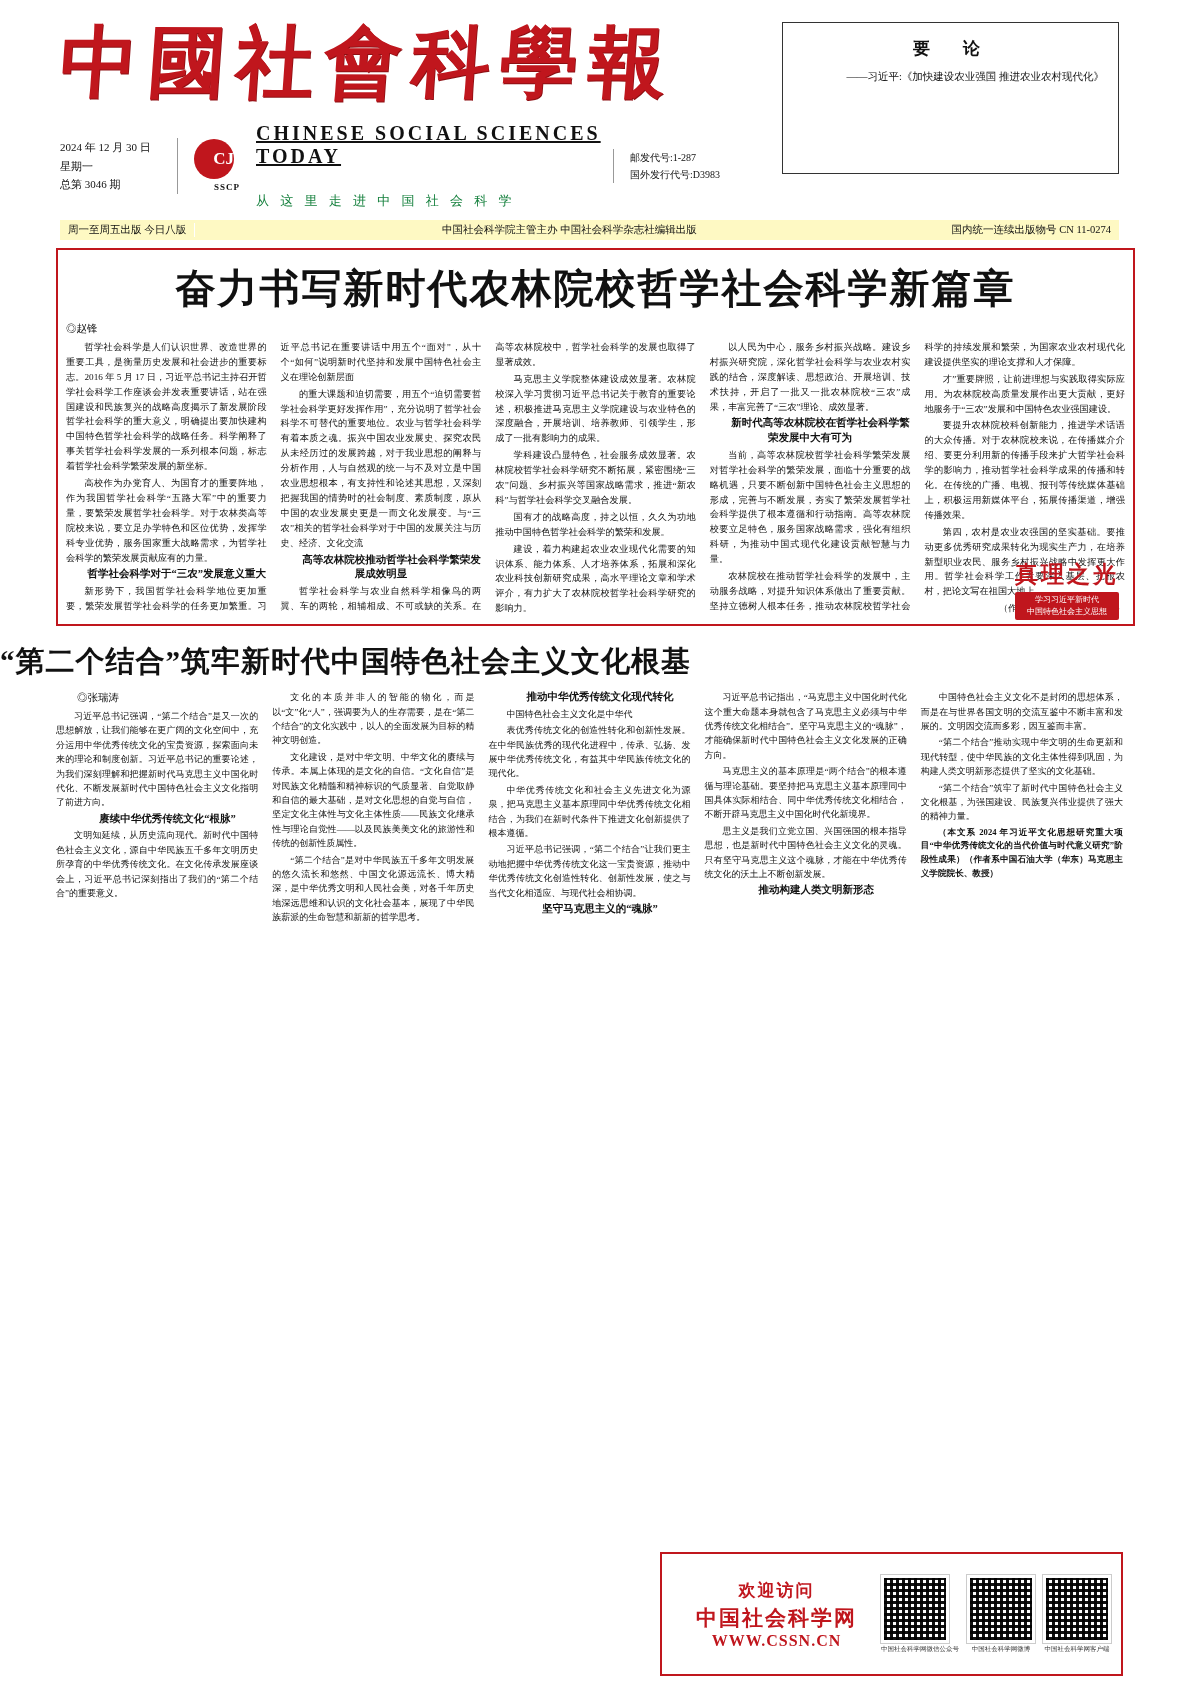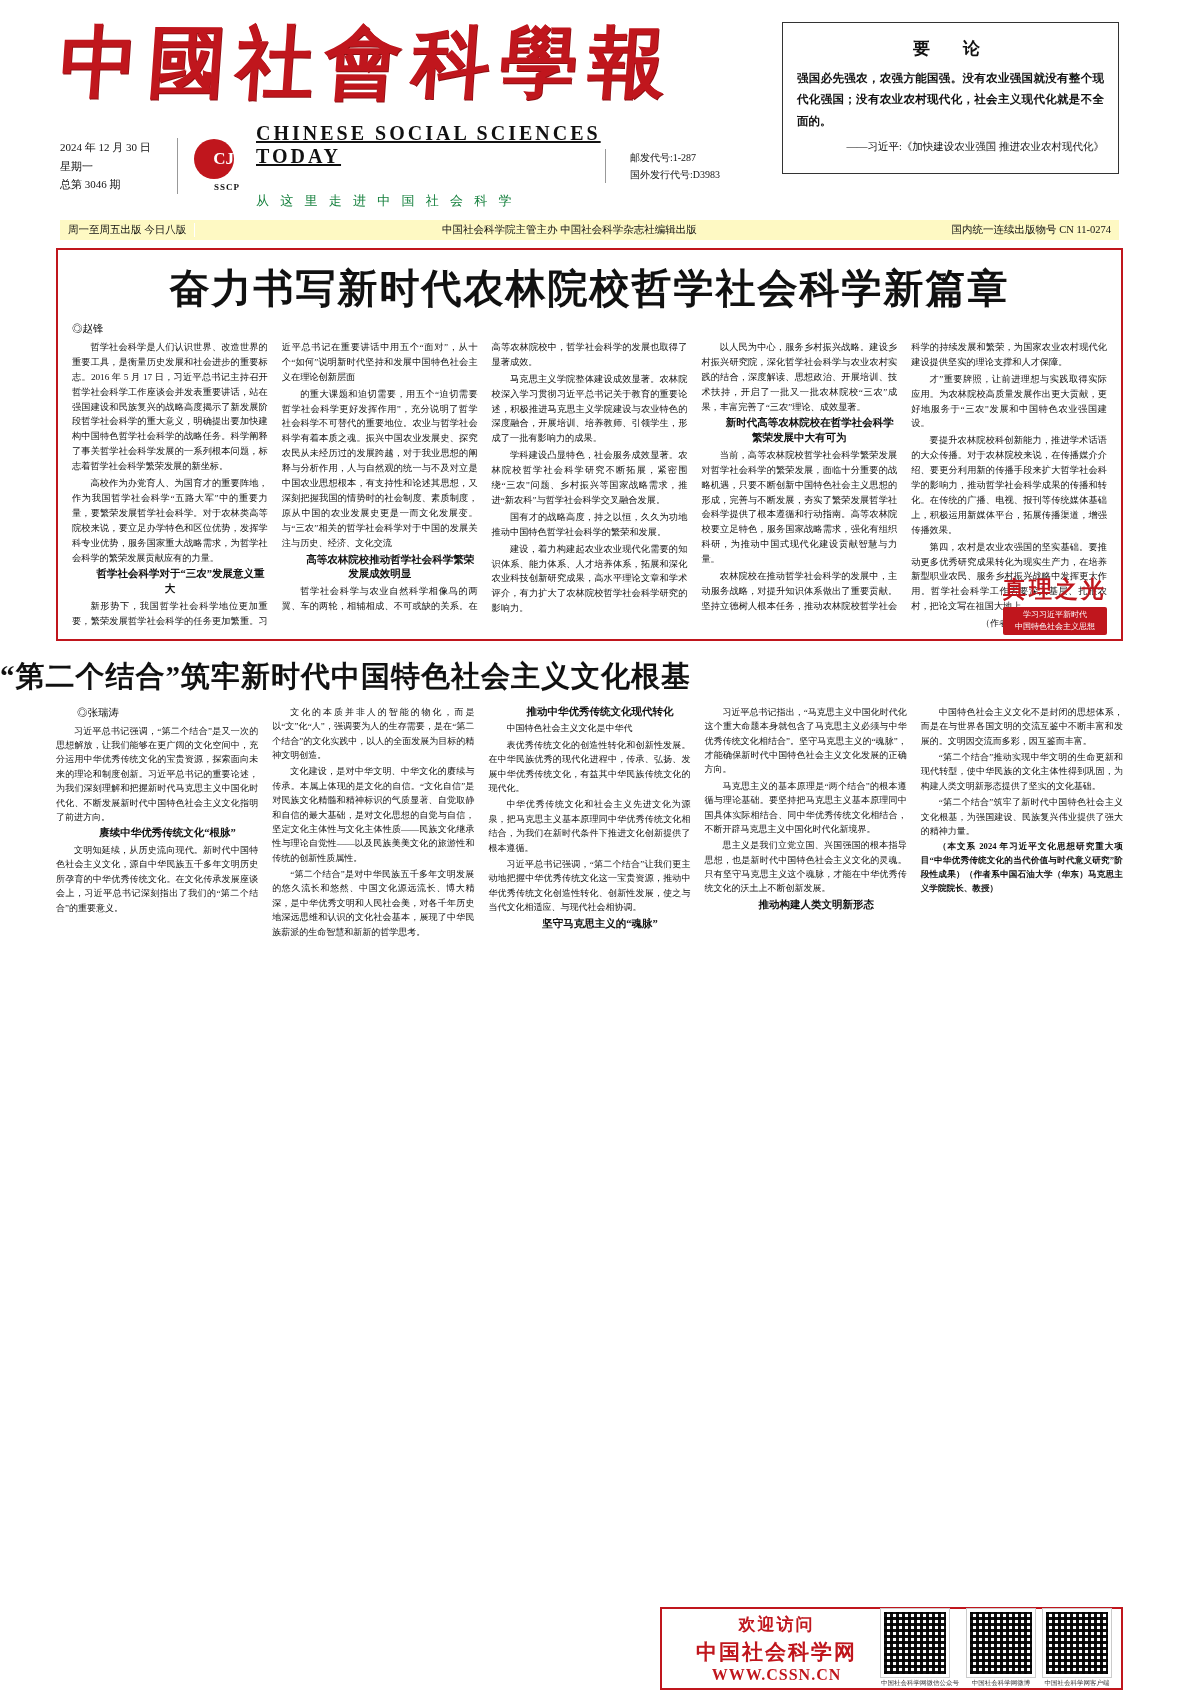--- a/index.html
+++ b/index.html
@@ -17,55 +17,55 @@
     text-shadow:1px 1px 0 #8d0f13;
   }
   .mast-sub{display:flex;align-items:center;margin-top:18px;}
   .mast-dateblock{font-size:11px;line-height:1.7;color:#111;width:118px;border-right:1px solid #999;padding-right:6px;box-sizing:border-box;}
   .logo-badge{width:52px;margin:0 10px 0 10px;text-align:right;}
   .logo-circle{width:40px;height:40px;border-radius:50%;background:#c0161d;color:#fff;font-size:17px;line-height:40px;margin:0 auto;font-weight:bold;}
   .logo-text{font-size:9px;letter-spacing:1px;margin-top:3px;font-weight:bold;}
   .mast-en{flex:1;padding-left:6px;}
   .mast-en .en1{font-size:20px;letter-spacing:3px;font-weight:bold;color:#111;text-decoration:underline;}
   .mast-en .en2{font-size:13px;letter-spacing:4px;color:#15803d;margin-top:24px;}
-  .mast-codes{font-size:10px;line-height:1.7;text-align:left;width:130px;border-left:1px solid #999;padding-left:24px;}
+  .mast-codes{font-size:10px;line-height:1.7;text-align:left;width:130px;border-left:1px solid #999;padding-left:16px;}
 
   .mast-right{flex:1;margin-left:22px;border:1px solid #333;padding:10px 14px;box-sizing:border-box;min-height:152px;}
   .yaolun-title{text-align:center;font-size:17px;font-weight:bold;letter-spacing:8px;color:#111;margin:4px 0 8px;}
   .yaolun-body{font-size:11.5px;line-height:1.85;text-align:justify;color:#111;font-weight:bold;}
   .yaolun-src{font-size:10.5px;line-height:1.7;text-align:right;margin-top:6px;}
 
   
   .infobar{margin:10px 60px 0 60px;background:#fef9c3;display:flex;align-items:center;font-size:10.5px;height:20px;}
   .infobar .cell{padding:0 8px;white-space:nowrap;}
   .infobar .cell.b{border-right:1px solid #fff;}
   .infobar .grow{flex:1;text-align:center;}
 
   
-  .lead{margin:8px 56px 0 56px;border:2px solid #c0161d;padding:12px 14px 8px;box-sizing:border-box;position:relative;}
+  .lead{margin:8px 44px 0 56px;border:2px solid #c0161d;padding:12px 8px 8px;box-sizing:border-box;position:relative;}
   .lead-head{font-size:40px;font-weight:bold;letter-spacing:2px;text-align:center;color:#111;line-height:1.15;margin:4px 0 10px;}
   .lead-byline{font-size:10.5px;margin-bottom:4px;}
   .cols5{column-count:5;column-gap:14px;column-rule:none;font-size:9.2px;line-height:1.62;text-align:justify;}
   .cols5 p{margin:0 0 2px;text-indent:2em;}
   .sub-h{font-weight:bold;font-size:10.5px;text-align:center;margin:7px 0 4px;text-indent:0;line-height:1.4;}
   .sig{text-align:right;font-size:9px;margin-top:4px;text-indent:0;}
   .truth{position:absolute;right:14px;bottom:4px;text-align:center;}
   .truth-main{font-size:23px;font-weight:bold;color:#c0161d;letter-spacing:3px;font-family:"Liberation Serif",serif;}
   .truth-bar{background:#c0161d;color:#fff;font-size:8px;line-height:1.5;padding:2px 8px;margin-top:2px;border-radius:2px;}
 
   
   .h2-title{text-align:left;font-size:29px;font-weight:bold;letter-spacing:1px;margin:16px 0 8px;color:#111;}
   .lower{margin:0 56px;}
   .cols5b{column-count:5;column-gap:14px;font-size:9px;line-height:1.6;text-align:justify;}
   .cols5b p{margin:0 0 2px;text-indent:2em;}
   .byline2{font-size:10.5px;margin:0 0 4px 0;text-indent:0;}
   .note{font-size:8.6px;line-height:1.6;text-align:justify;margin-top:5px;text-indent:0;font-weight:bold;}
 
   
-  .adbar{position:absolute;left:660px;bottom:14px;width:463px;height:83px;border:2px solid #c0161d;background:#fff;display:flex;align-items:center;box-sizing:border-box;}
+  .adbar{position:absolute;left:660px;bottom:28px;width:463px;height:124px;border:2px solid #c0161d;background:#fff;display:flex;align-items:center;box-sizing:border-box;}
   .ad-left{flex:1;text-align:center;color:#c0161d;padding-left:10px;}
   .ad-l1{font-size:17px;font-weight:bold;letter-spacing:2px;}
   .ad-l2{font-size:21px;font-weight:bold;letter-spacing:2px;margin-top:2px;}
   .ad-l3{font-size:16px;font-weight:bold;letter-spacing:1px;margin-top:0;}
   .qrs{display:flex;gap:8px;padding-right:10px;}
   .qr-item{text-align:center;font-size:6.5px;color:#333;}
   .qr{width:62px;height:62px;background:
       repeating-linear-gradient(90deg,#111 0 3px,#fff 3px 6px),
       repeating-linear-gradient(0deg,#111 0 3px,transparent 3px 6px);
       background-blend-mode:multiply;border:3px solid #fff;outline:1px solid #ccc;}
@@ -90,21 +90,20 @@
         <div class="mast-en">
           <div class="en1">CHINESE  SOCIAL  SCIENCES  TODAY</div>
           <div class="en2">从 这 里 走 进 中 国 社 会 科 学</div>
         </div>
         <div class="mast-codes" style="white-space:pre-line">邮发代号:1-287
 国外发行代号:D3983</div>
       </div>
     </div>
     <div class="mast-right">
       <div class="yaolun-title">要　论</div>
-      <div class="yaolun-body">强国必先强农，农强方能国强。没有农业强国就没有整个现代化强国；没有农业农村现代化，社会主义现代化就是不全面的。</div>
       <div class="yaolun-src">——习近平:《加快建设农业强国 推进农业农村现代化》</div>
     </div>
   </div>
 
   <div class="infobar">
     <div class="cell b">周一至周五出版   今日八版</div>
     <div class="cell grow">中国社会科学院主管主办    中国社会科学杂志社编辑出版</div>
     <div class="cell">国内统一连续出版物号 CN 11-0274</div>
   </div>
 

